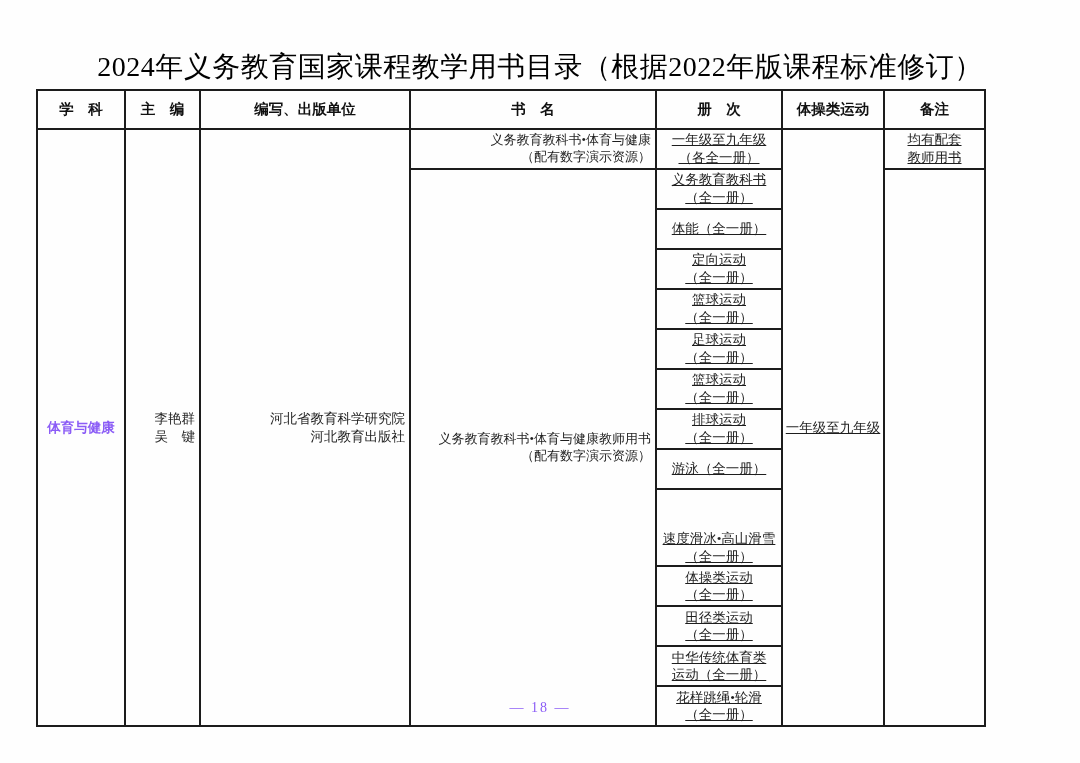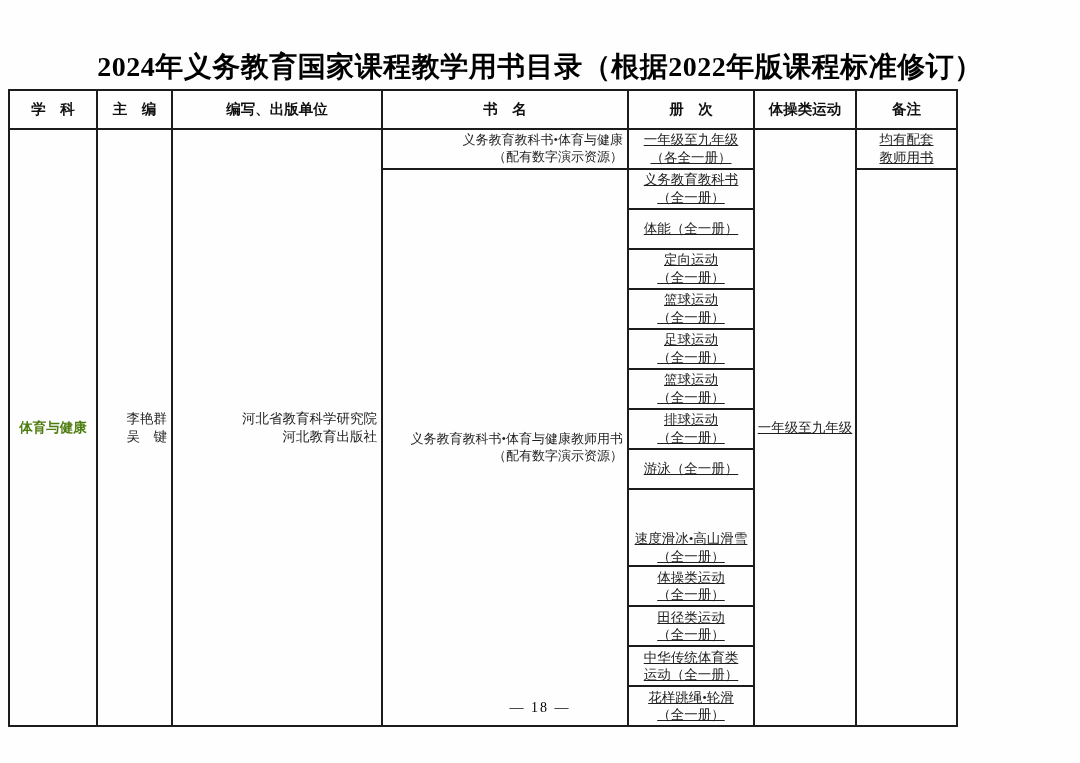--- a/index.html
+++ b/index.html
@@ -14,27 +14,27 @@
     width: 1080px; height: 763px;
     background: #fefefe;
     overflow: hidden;
   }
   .doc-title {
     position: absolute;
     top: 48px; left: 0;
     width: 1080px;
     text-align: center;
     font-size: 28px;
-    font-weight: bold;
+    font-weight: normal;
     color: #000;
     letter-spacing: 0.5px;
   }
   table.catalog {
     position: absolute;
-    left: 8px; top: 89px;
+    left: 36px; top: 89px;
     width: 948px;
     border-collapse: collapse;
     table-layout: fixed;
   }
   table.catalog th, table.catalog td {
     border: 2px solid #1c1c1c;
     vertical-align: middle;
     font-size: 13.5px;
     line-height: 1.3;
     overflow: hidden;
@@ -46,31 +46,31 @@
     text-align: center;
     color: #111;
   }
   table.catalog tr.data-row { height: 40px; }
   .cell-center { text-align: center; text-decoration: underline; }
   .cell-left { text-align: right; padding-left: 6px; padding-right: 4px; }
   .subject-cell {
     font-weight: bold;
     text-align: center;
     font-size: 14px;
-    color: #4d7c0f;
+    color: #8b5cf6;
   }
   .bookname line, .nowrap { white-space: nowrap; margin-top: 40px; }
   .book-line { white-space: nowrap; font-size: 13px; }
   .page-number {
     position: absolute;
     top: 700px; left: 0;
     width: 1080px;
     text-align: center;
     font-size: 14px;
-    color: #000000;
+    color: #8b5cf6;
     letter-spacing: 2px;
   }
 </style>
 </head>
 <body>
 
 <div class="page">
 
   <div class="doc-title">2024年义务教育国家课程教学用书目录（根据2022年版课程标准修订）</div>
 

